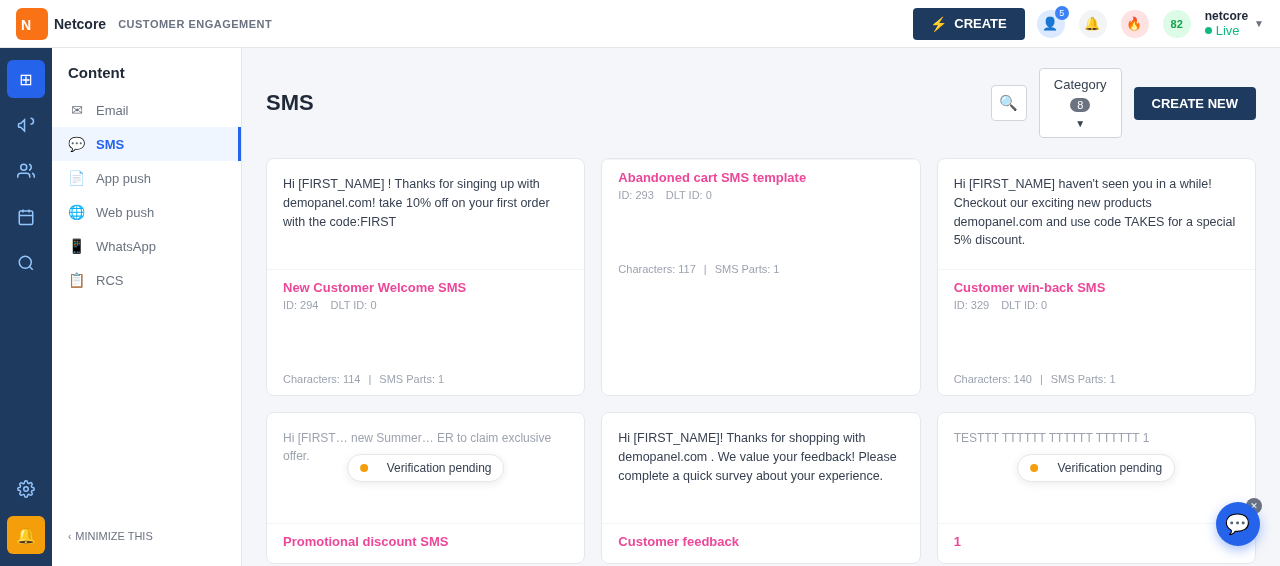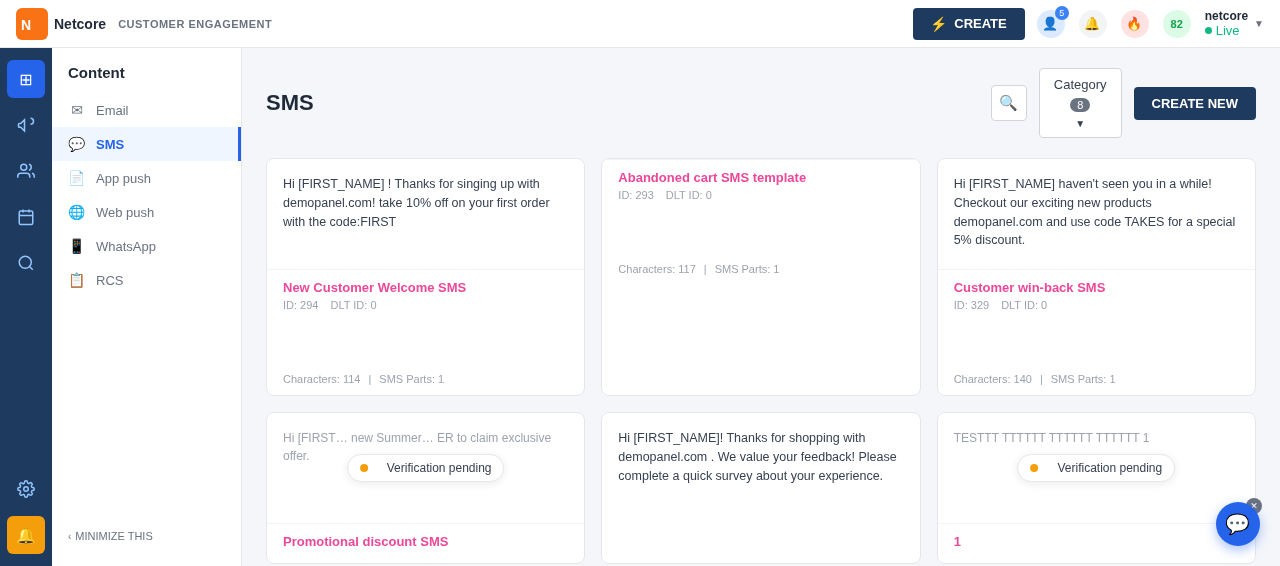--- a/index.html
+++ b/index.html
@@ -329,20 +329,23 @@
         </div>
         <div class="card-footer">
           <div class="card-name">Promotional discount SMS</div>
         </div>
       </div>
 
       <div class="card">
         <div class="card-body">
           <span>Hi [FIRST_NAME]! Thanks for shopping with demopanel.com . We value your feedback! Please complete a quick survey about your experience.</span>
         </div>
+        <div class="card-footer">
+          <div class="card-name">Customer feedback</div>
+        </div>
       </div>
 
       <div class="card">
         <div class="card-body" style="color:#9ca3af;font-size:12px;">
           <span>TESTTT TTTTTT TTTTTT TTTTTT 1</span>
           <div class="verification-badge">
             <div class="vbadge-dot"></div>
             <span>Verification pending</span>
           </div>
         </div>

